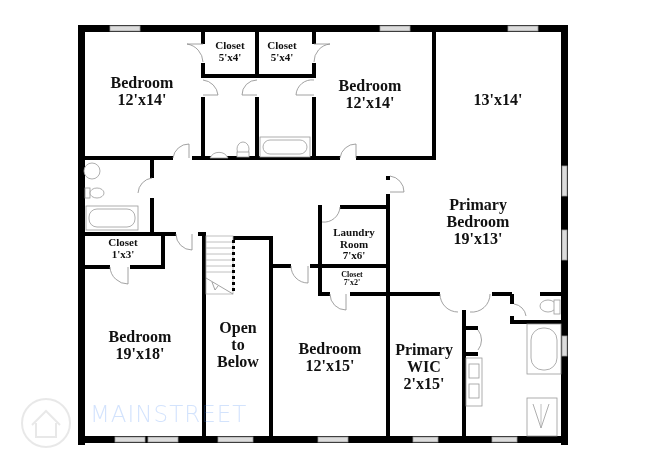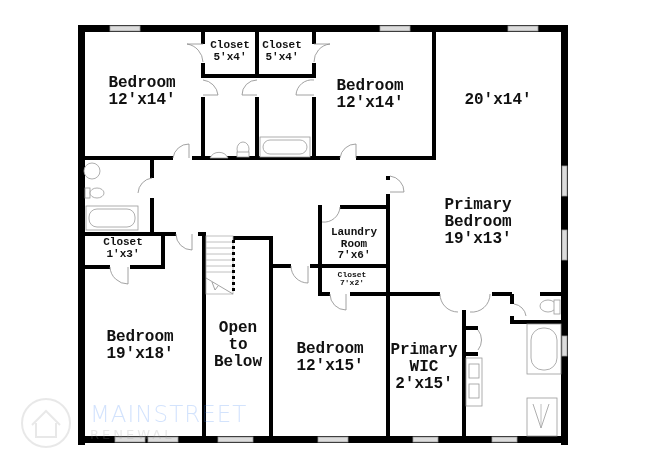--- a/index.html
+++ b/index.html
@@ -3,21 +3,21 @@
 <meta charset="utf-8">
 <style>
   html, body { margin: 0; padding: 0; background: #ffffff; }
   body { width: 650px; height: 473px; position: relative; overflow: hidden; }
   #plan { position: absolute; left: 0; top: 0; width: 650px; height: 473px; }
   .wall { fill: #000000; }
   .win { fill: #dcdcdc; stroke: #9a9a9a; stroke-width: 0.8; }
   .door { fill: none; stroke: #8a8a8a; stroke-width: 0.8; }
   .fix { fill: #ffffff; stroke: #9a9a9a; stroke-width: 0.8; }
   .stairline { stroke: #b0b0b0; stroke-width: 0.8; }
-  .lbl { position: absolute; font-family: Liberation Mono, monospace; font-weight: bold; color: #111111; text-align: center; line-height: 1.05; white-space: nowrap; transform: translate(-50%, -50%); }
+  .lbl { position: absolute; font-family: Liberation Serif, serif; font-weight: bold; color: #111111; text-align: center; line-height: 1.05; white-space: nowrap; transform: translate(-50%, -50%); }
   .lbl .n { display: block; }
   .lbl .d { display: block; }
   .f12 { font-size: 16px; text-align: center; }
   .f11 { font-size: 11px; }
   .f9 { font-size: 11px; }
   .f8 { font-size: 8px; }
   #watermark { position: absolute; left: 18px; top: 395px; width: 230px; height: 55px; opacity: 0.22; }
   #wm-text { position: absolute; left: 72px; top: 6px; font-family: "DejaVu Sans", sans-serif; font-size: 23px; color: #3b82f6; letter-spacing: 1px; font-weight: 300; }
   #wm-sub { position: absolute; left: 72px; top: 32px; font-family: "DejaVu Sans", sans-serif; font-size: 13px; color: #9a9a9a; letter-spacing: 3px; }
 </style>
@@ -188,21 +188,21 @@
 </div>
 <div class="lbl f11" style="left:282px; top:52px;">
   <span class="n">Closet</span>
   <span class="d">5'x4'</span>
 </div>
 <div class="lbl f12" style="left:370px; top:95px;">
   <span class="n">Bedroom</span>
   <span class="d">12'x14'</span>
 </div>
 <div class="lbl f12" style="left:498px; top:100px;">
-  <span class="d">20'x14'</span>
+  <span class="d">13'x14'</span>
 </div>
 <div class="lbl f9" style="left:354px; top:244px;">
   <span class="n">Laundry</span>
   <span class="n">Room</span>
   <span class="d">7'x6'</span>
 </div>
 <div class="lbl f8" style="left:352px; top:279px;">
   <span class="n">Closet</span>
   <span class="d">7'x2'</span>
 </div>
@@ -233,14 +233,13 @@
   <span class="n">WIC</span>
   <span class="d">2'x15'</span>
 </div>
 
 <div id="watermark">
   <svg width="60" height="55" viewBox="0 0 60 55">
     <circle cx="28" cy="28" r="24" fill="none" stroke="#9a9a9a" stroke-width="2"></circle>
     <path d="M14 30 L28 16 L42 30 M18 28 L18 42 L38 42 L38 28" fill="none" stroke="#9a9a9a" stroke-width="2"></path>
   </svg>
   <span id="wm-text">MAINSTREET</span>
-  <span id="wm-sub">RENEWAL</span>
 </div>
 
 </body></html>

